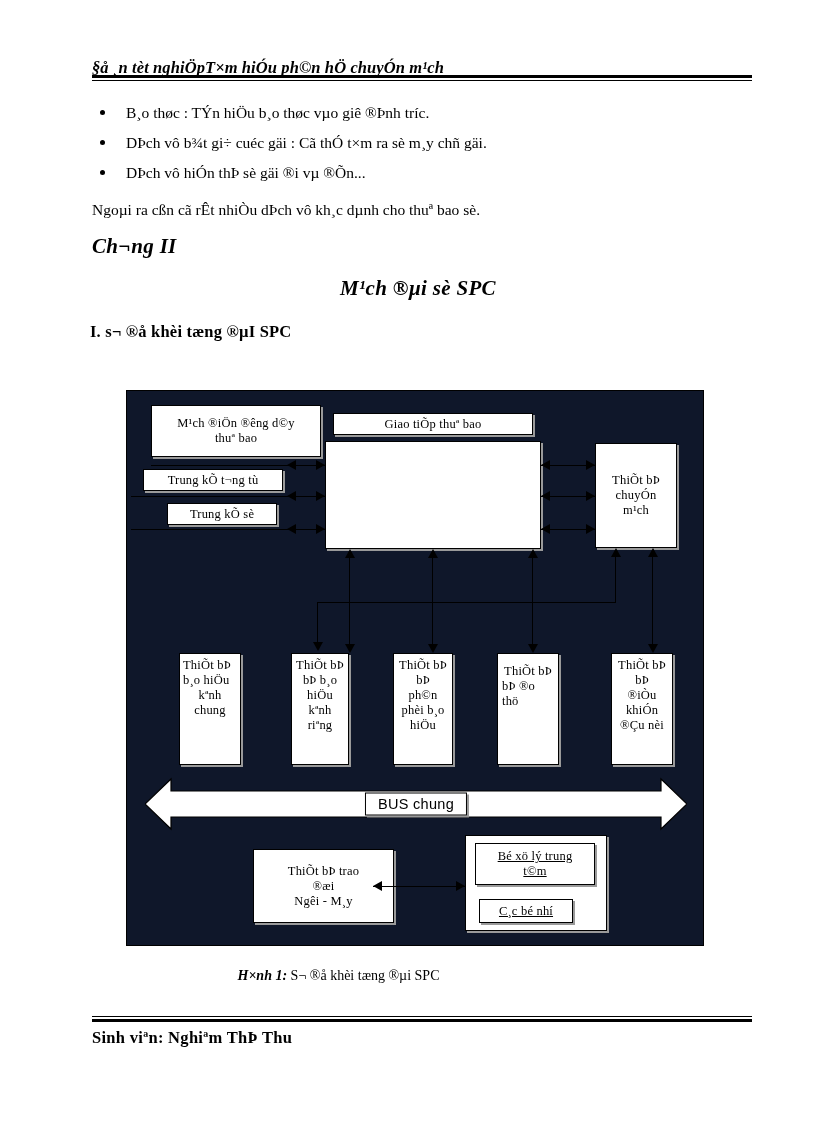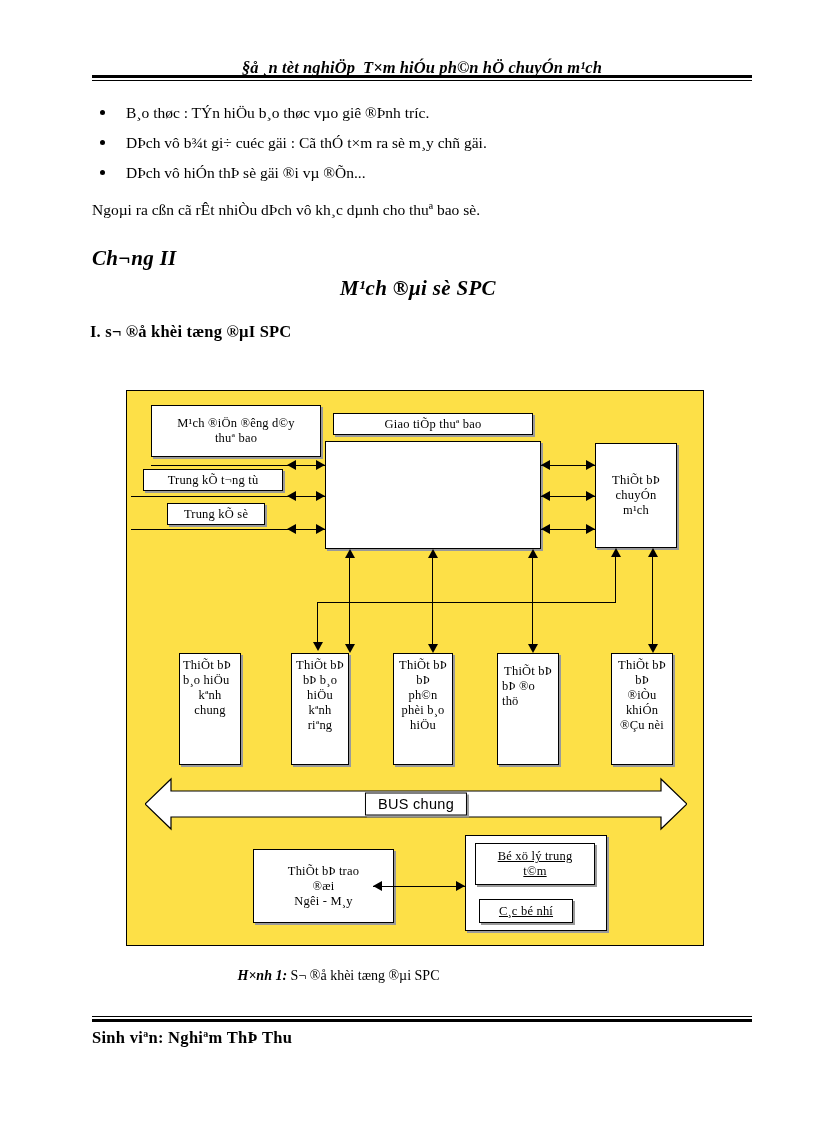--- a/index.html
+++ b/index.html
@@ -18,23 +18,22 @@
   }
 
   
   .header {
     position: absolute;
     left: 92px;
     top: 52px;
     width: 660px;
     height: 26px;
     display: flex;
-    justify-content: center;
+    justify-content: flex-start;
     align-items: flex-end;
-    gap: 8px;
   }
   .header-left, .header-right {
     font-style: italic;
     font-weight: bold;
     font-size: 16.5px;
     letter-spacing: .1px;
     white-space: nowrap;
   }
   .header-rule {
     position: absolute;
@@ -79,21 +78,20 @@
 
   
   .chapter {
     position: absolute;
     left: 92px;
     top: 234px;
     font-size: 21px;
     font-weight: bold;
     font-style: italic;
     letter-spacing: .3px;
-    margin-top: 12px;
   }
   .chapter-sub {
     position: absolute;
     left: 340px;
     top: 276px;
     font-size: 21px;
     font-weight: bold;
     font-style: italic;
     letter-spacing: .3px;
   }
@@ -108,21 +106,21 @@
 
   
   .figure {
     position: absolute;
     left: 126px;
     top: 390px;
     width: 578px;
     height: 556px;
     border: 1px solid #000;
     box-sizing: border-box;
-    background: #fde047;
+    background: #0f172a;
   }
 
   .box {
     position: absolute;
     border: 1px solid #000;
     box-sizing: border-box;
     background: #fff;
     display: flex;
     align-items: center;
     justify-content: center;
@@ -265,21 +263,21 @@
       <div>
         <div>M¹ch ®iÖn ®­êng  d©y</div>
         <div>thuª bao</div>
       </div>
     </div>
 
     <div class="box" style="left:16px; top:78px; width:140px; height:22px;">
       <span>Trung kÕ t­¬ng  tù</span>
     </div>
 
-    <div class="box" style="left:40px; top:112px; width:98px; height:22px;">
+    <div class="box" style="left:40px; top:112px; width:110px; height:22px;">
       <span>Trung kÕ sè</span>
     </div>
 
     <div class="box" style="left:206px; top:22px; width:200px; height:22px;">
       <span>Giao tiÕp thuª bao</span>
     </div>
 
     <div class="box flat" style="left:198px; top:50px; width:216px; height:108px; box-shadow:2px 2px 0 0 #9a9a9a;"></div>
 
     <div class="box" style="left:468px; top:52px; width:82px; height:105px;">

